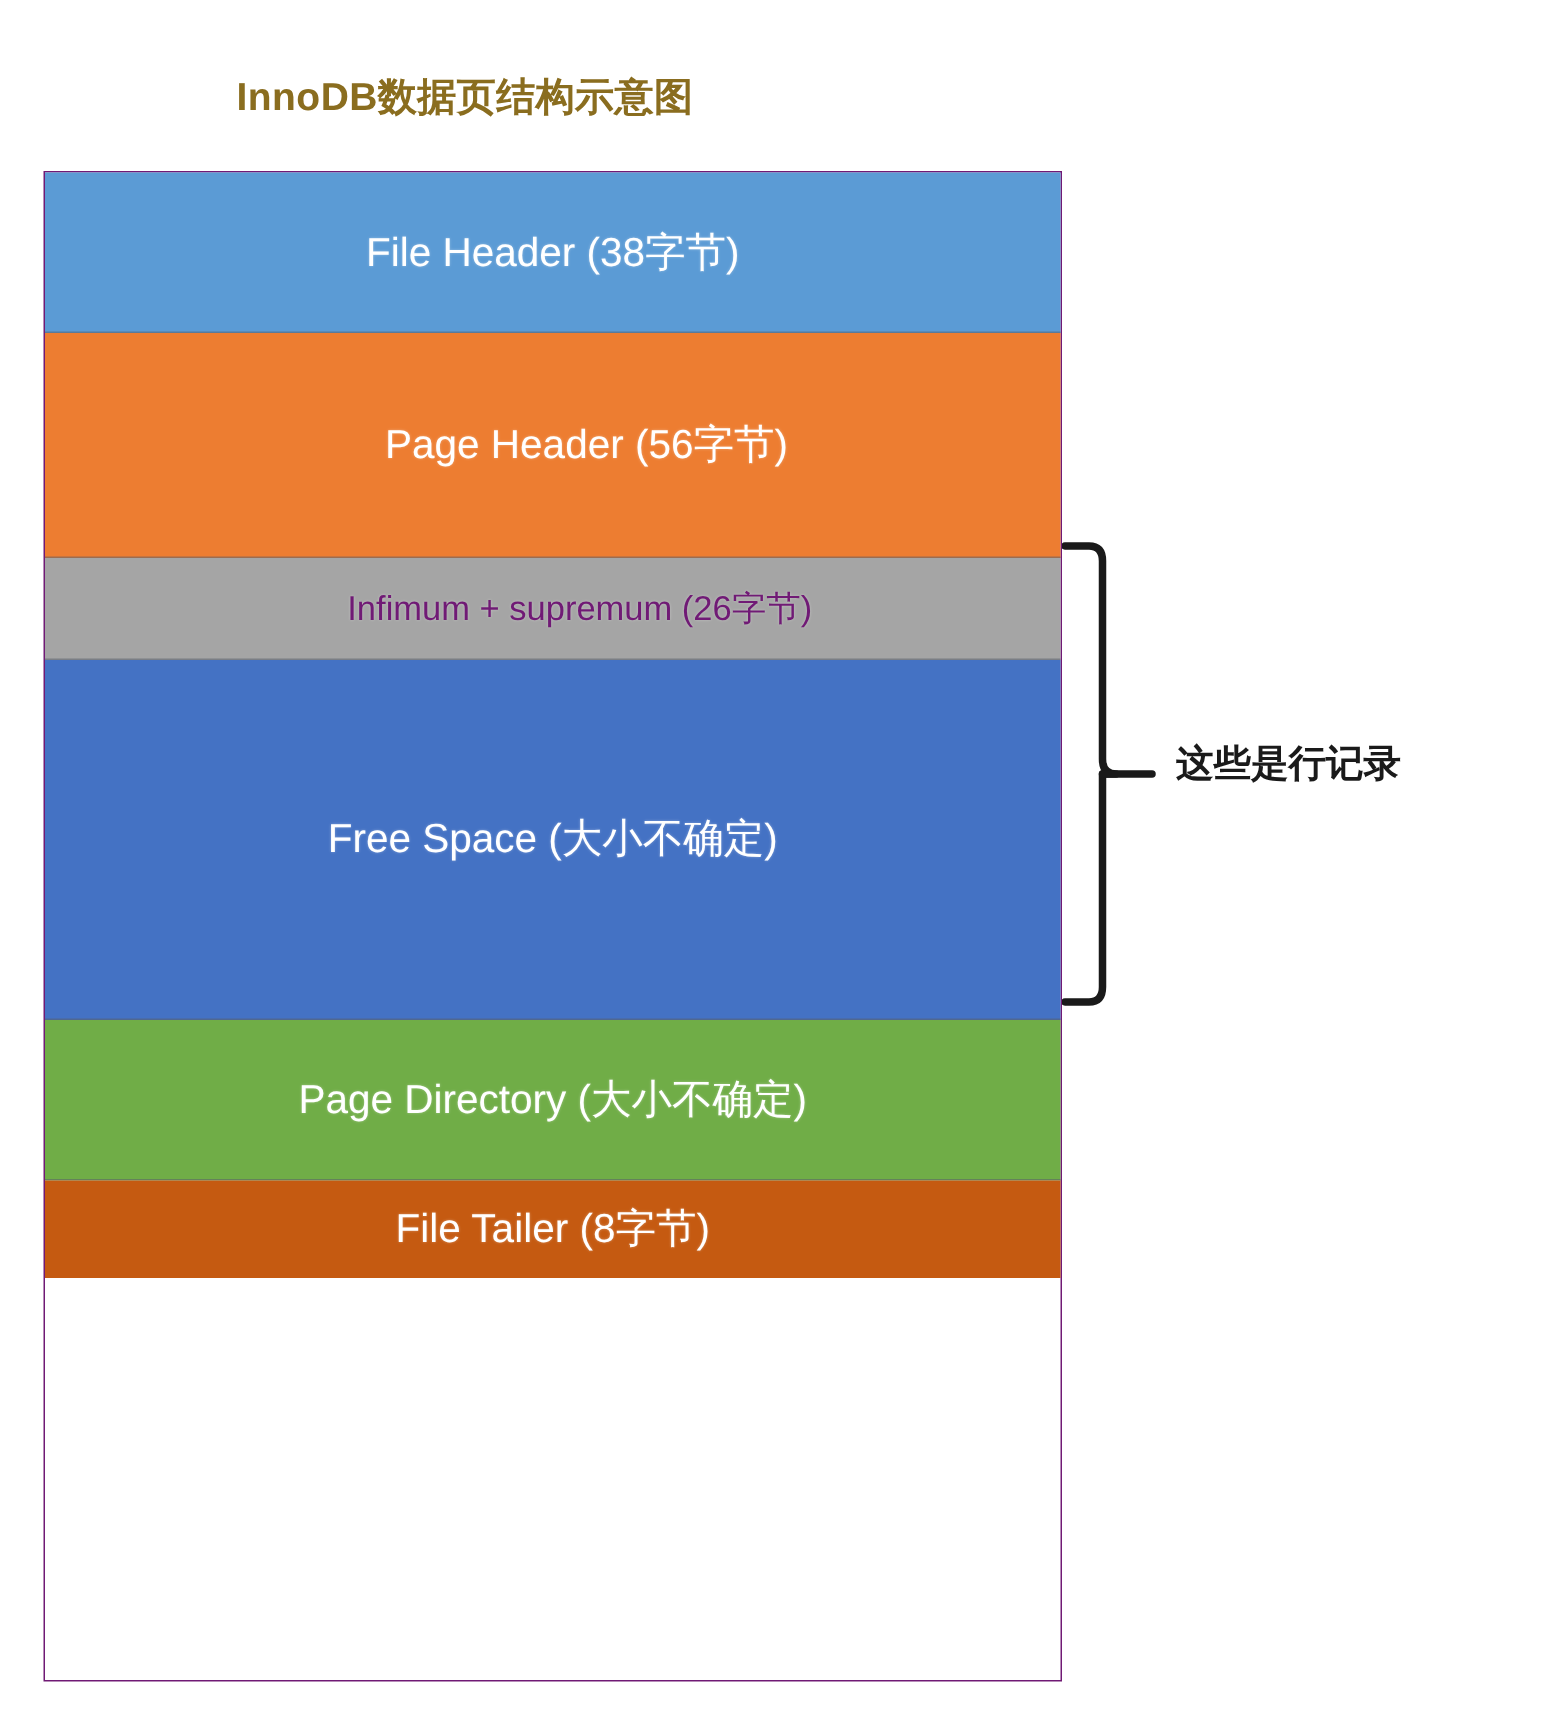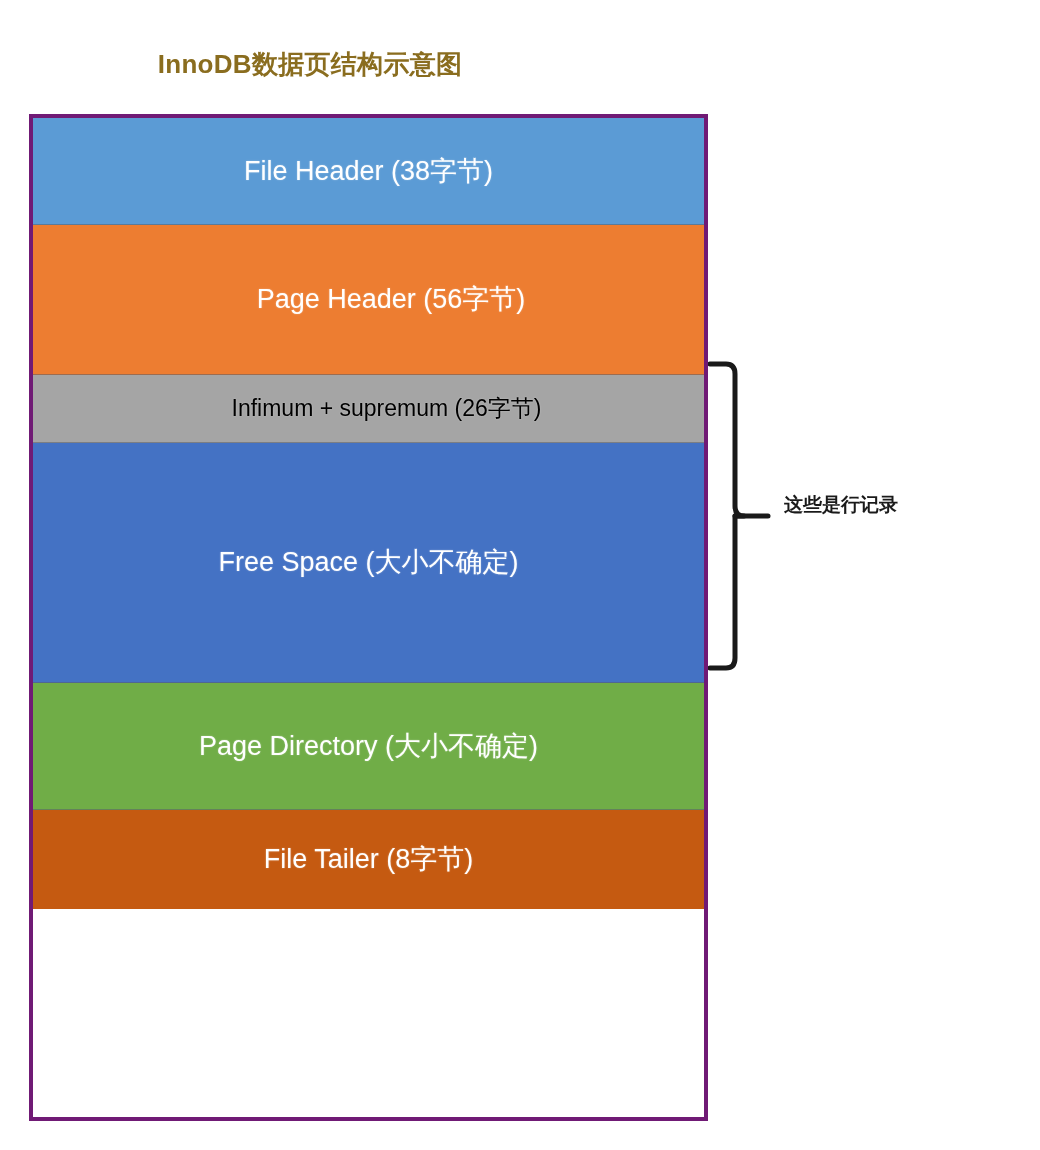--- a/index.html
+++ b/index.html
@@ -38,21 +38,21 @@
     white-space: nowrap;
   }
 
   
   #page-stack {
     position: absolute;
     left: 29px;
     top: 114px;
     width: 679px;
     height: 1007px;
-    border: 4px solid #701a75;
+    border: 1px solid #701a75;
     box-sizing: border-box;
     background: #ffffff;
   }
 
   .page-section {
     position: relative;
     box-sizing: border-box;
     display: flex;
     align-items: center;
     justify-content: center;
@@ -88,21 +88,21 @@
     position: absolute;
     left: 0;
     top: 0;
     width: 90px;
     height: 312px;
   }
   #records-annotation-label {
     position: absolute;
     left: 76px;
     top: 132px;
-    font-size: 19px;
+    font-size: 25px;
     font-weight: bold;
     color: #1a1a1a;
     white-space: nowrap;
     font-family: Liberation Mono, monospace;
   }
 </style>
 </head>
 <body style="background: rgb(255, 255, 255);">
 
 <div id="diagram-root">
@@ -113,33 +113,33 @@
 
     <div class="page-section" style="background: rgb(91, 155, 213); height: 107px;">
       <span class="section-label" style="color: rgb(255, 255, 255);">File Header (38字节)</span>
     </div>
 
     <div class="page-section" style="background: rgb(237, 125, 49); height: 150px;">
       <span class="section-label" style="color: rgb(255, 255, 255); margin-left: 45px;">Page Header (56字节)</span>
     </div>
 
     <div class="page-section" style="background: rgb(165, 165, 165); height: 68px;">
-      <span class="section-label small" style="color: #000000; margin-left: 36px;">Infimum + supremum (26字节)</span>
+      <span class="section-label small" style="color: #701a75; margin-left: 36px;">Infimum + supremum (26字节)</span>
     </div>
 
 
     <div class="page-section" style="background: rgb(68, 114, 196); height: 240px;">
       <span class="section-label" style="color: #ffffff;">Free Space (大小不确定)</span>
     </div>
 
-    <div class="page-section" style="background: rgb(112, 173, 71); height: 127px;">
+    <div class="page-section" style="background: rgb(112, 173, 71); height: 107px;">
       <span class="section-label" style="color: rgb(255, 255, 255);">Page Directory (大小不确定)</span>
     </div>
 
-    <div class="page-section" style="background: rgb(197, 90, 17); height: 99px;">
+    <div class="page-section" style="background: rgb(197, 90, 17); height: 65px;">
       <span class="section-label" style="color: rgb(255, 255, 255);">File Tailer (8字节)</span>
     </div>
 
   </div>
 
   <div id="records-annotation">
     <svg id="records-brace" viewBox="0 0 90 312" preserveAspectRatio="none">
       <path d="M 2 4
                L 18 4
                Q 27 4 27 14

